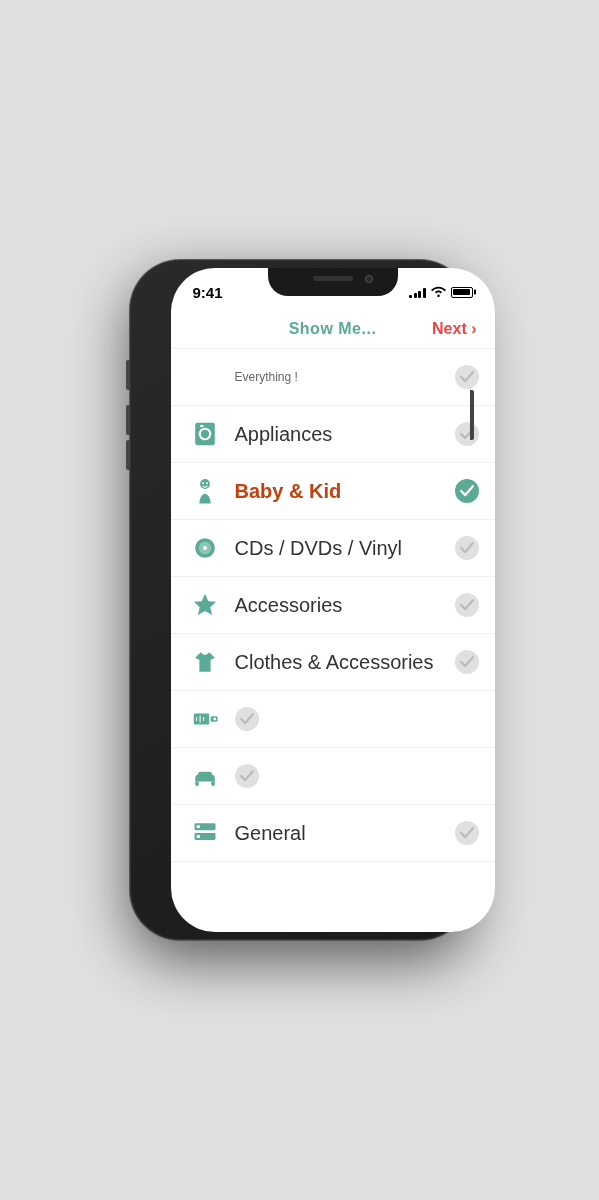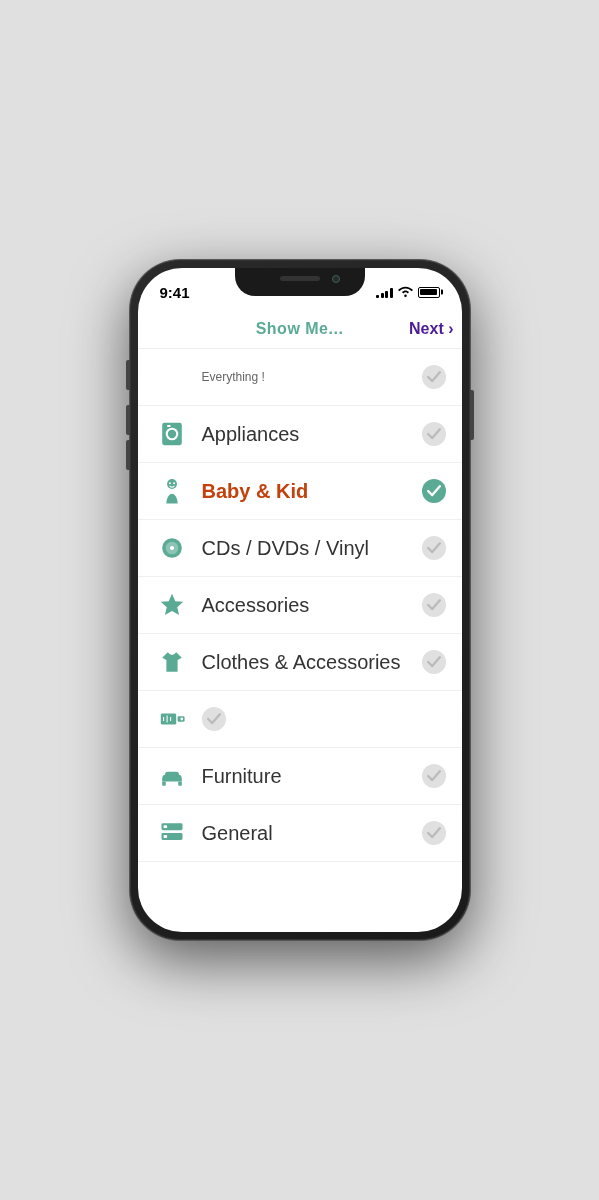--- a/index.html
+++ b/index.html
@@ -25,20 +25,21 @@
       position: relative;
     }
 
     .phone-inner {
       width: 100%;
       height: 100%;
       background: #fff;
       border-radius: 44px;
       overflow: hidden;
       position: relative;
+      margin-left: 33px;
     }
 
     
     .phone-outer::before {
       content: '';
       position: absolute;
       left: -4px;
       top: 100px;
       width: 4px;
       height: 30px;
@@ -167,24 +168,24 @@
       position: relative;
     }
     .header-title {
       font-size: 16px;
       font-weight: 700;
       color: #5aaa95;
       letter-spacing: 0.5px;
     }
     .header-next {
       position: absolute;
-      right: 8px;
+      right: 18px;
       font-size: 16px;
       font-weight: 600;
-      color: #4c1d95;
+      color: #ef4444;
       cursor: pointer;
     }
 
     
     .list {
       overflow-y: auto;
       height: calc(100% - 42px - 52px);
     }
     .list-item {
       display: flex;
@@ -406,21 +407,20 @@
 
       <div class="list-item">
         <div class="item-icon">
           <svg viewBox="0 0 40 40">
             <path d="M6 24 Q6 18 12 18 L28 18 Q34 18 34 24 L34 28 L6 28Z"></path>
             <rect x="10" y="14" width="20" height="8" rx="4"></rect>
             <rect x="6" y="28" width="5" height="6" rx="1"></rect>
             <rect x="29" y="28" width="5" height="6" rx="1"></rect>
           </svg>
         </div>
-        <span class="item-label">Furniture</span>
         <div class="checkmark inactive">
           <svg viewBox="0 0 12 10">
               <path d="M1 5l3.5 3.5L11 1" stroke="#bbb" stroke-width="2" fill="none" stroke-linecap="round" stroke-linejoin="round"></path>
             </svg>
         </div>
       </div>
 
       <div class="list-item">
         <div class="item-icon">
           <svg viewBox="0 0 40 40">

